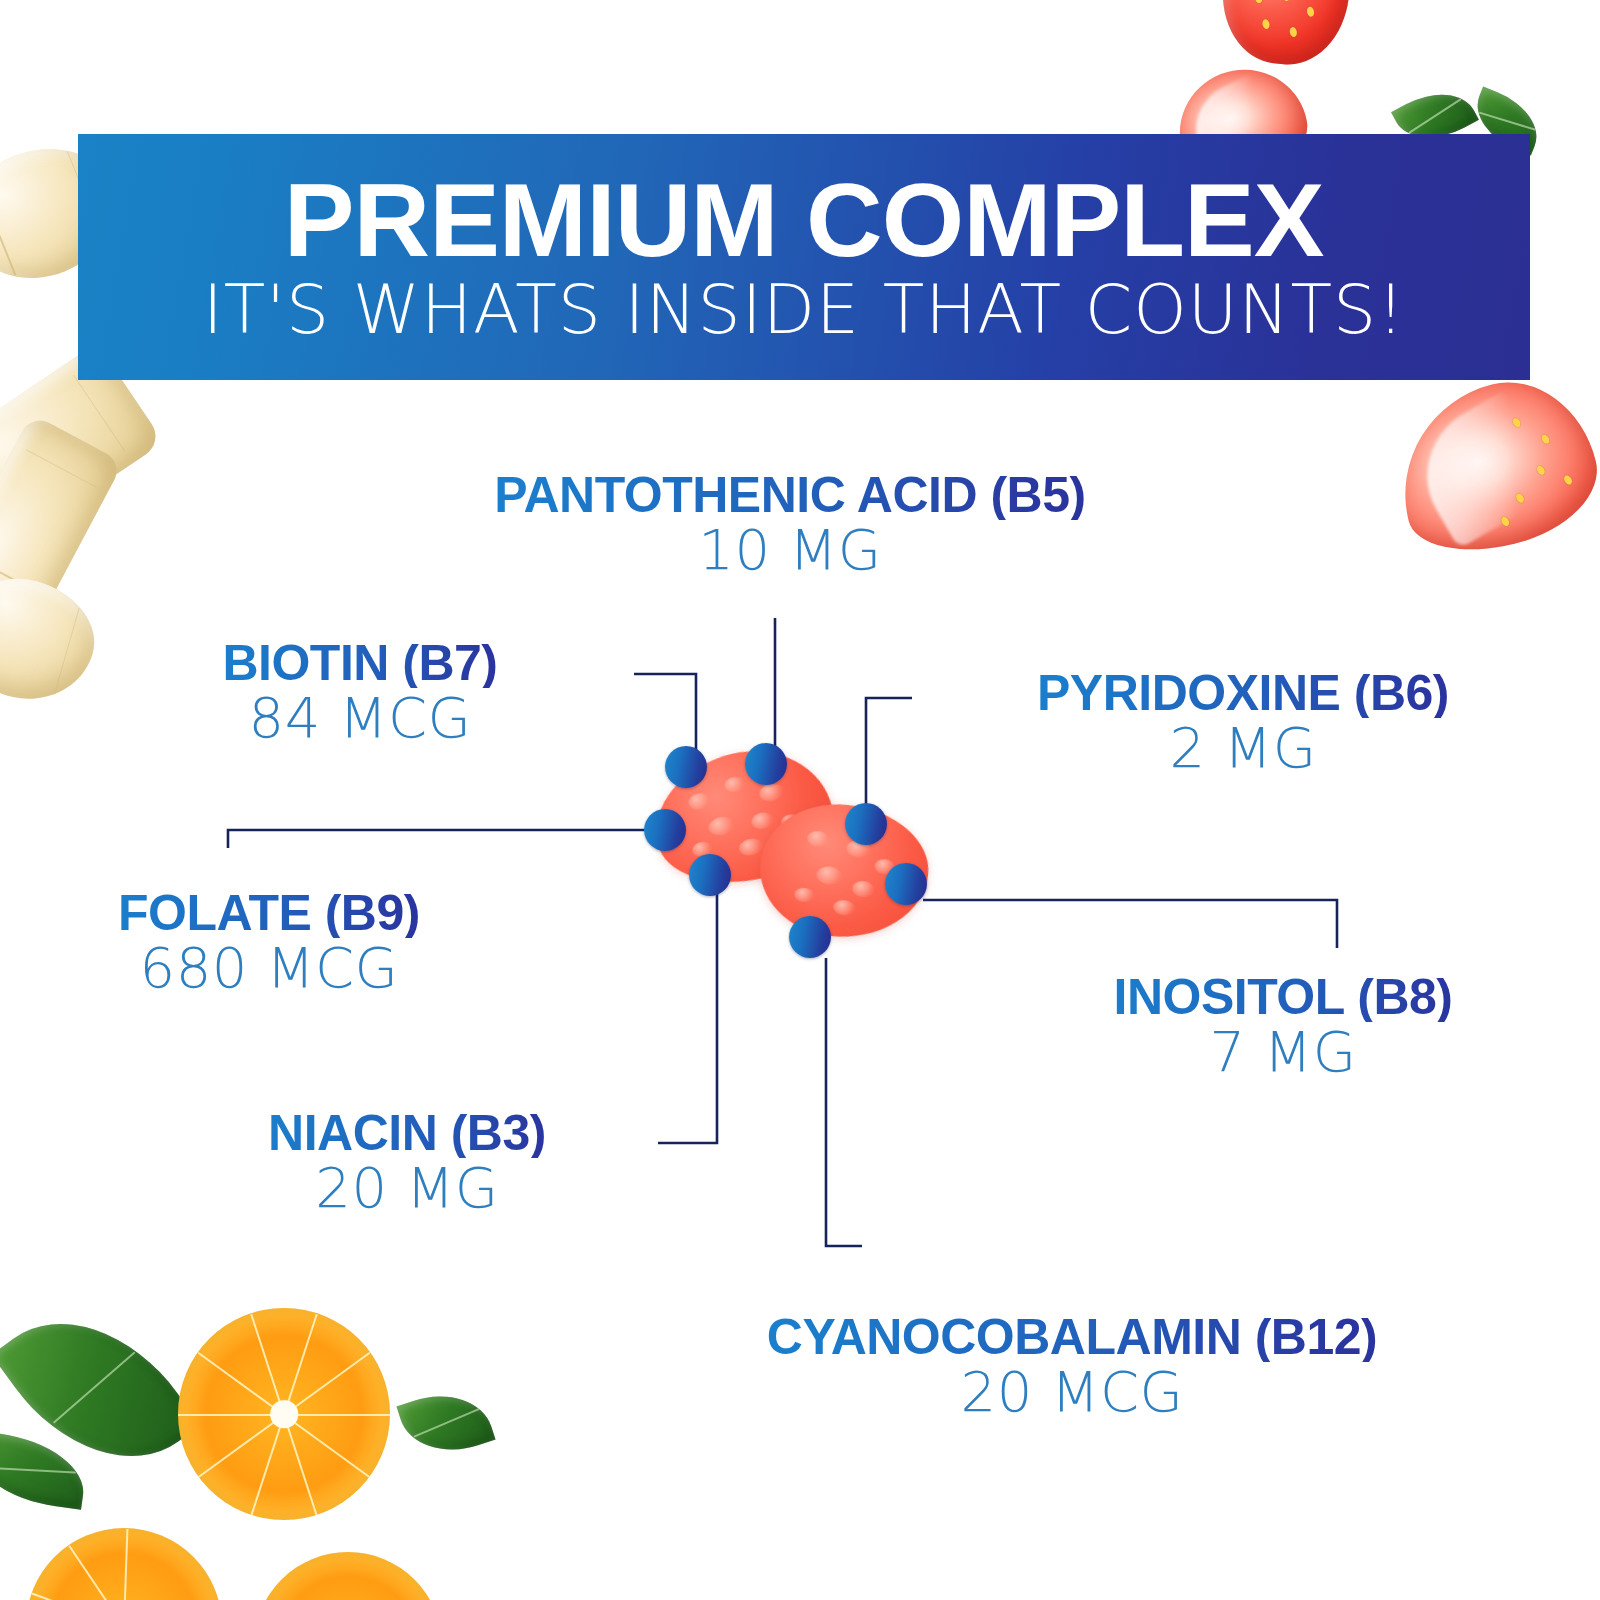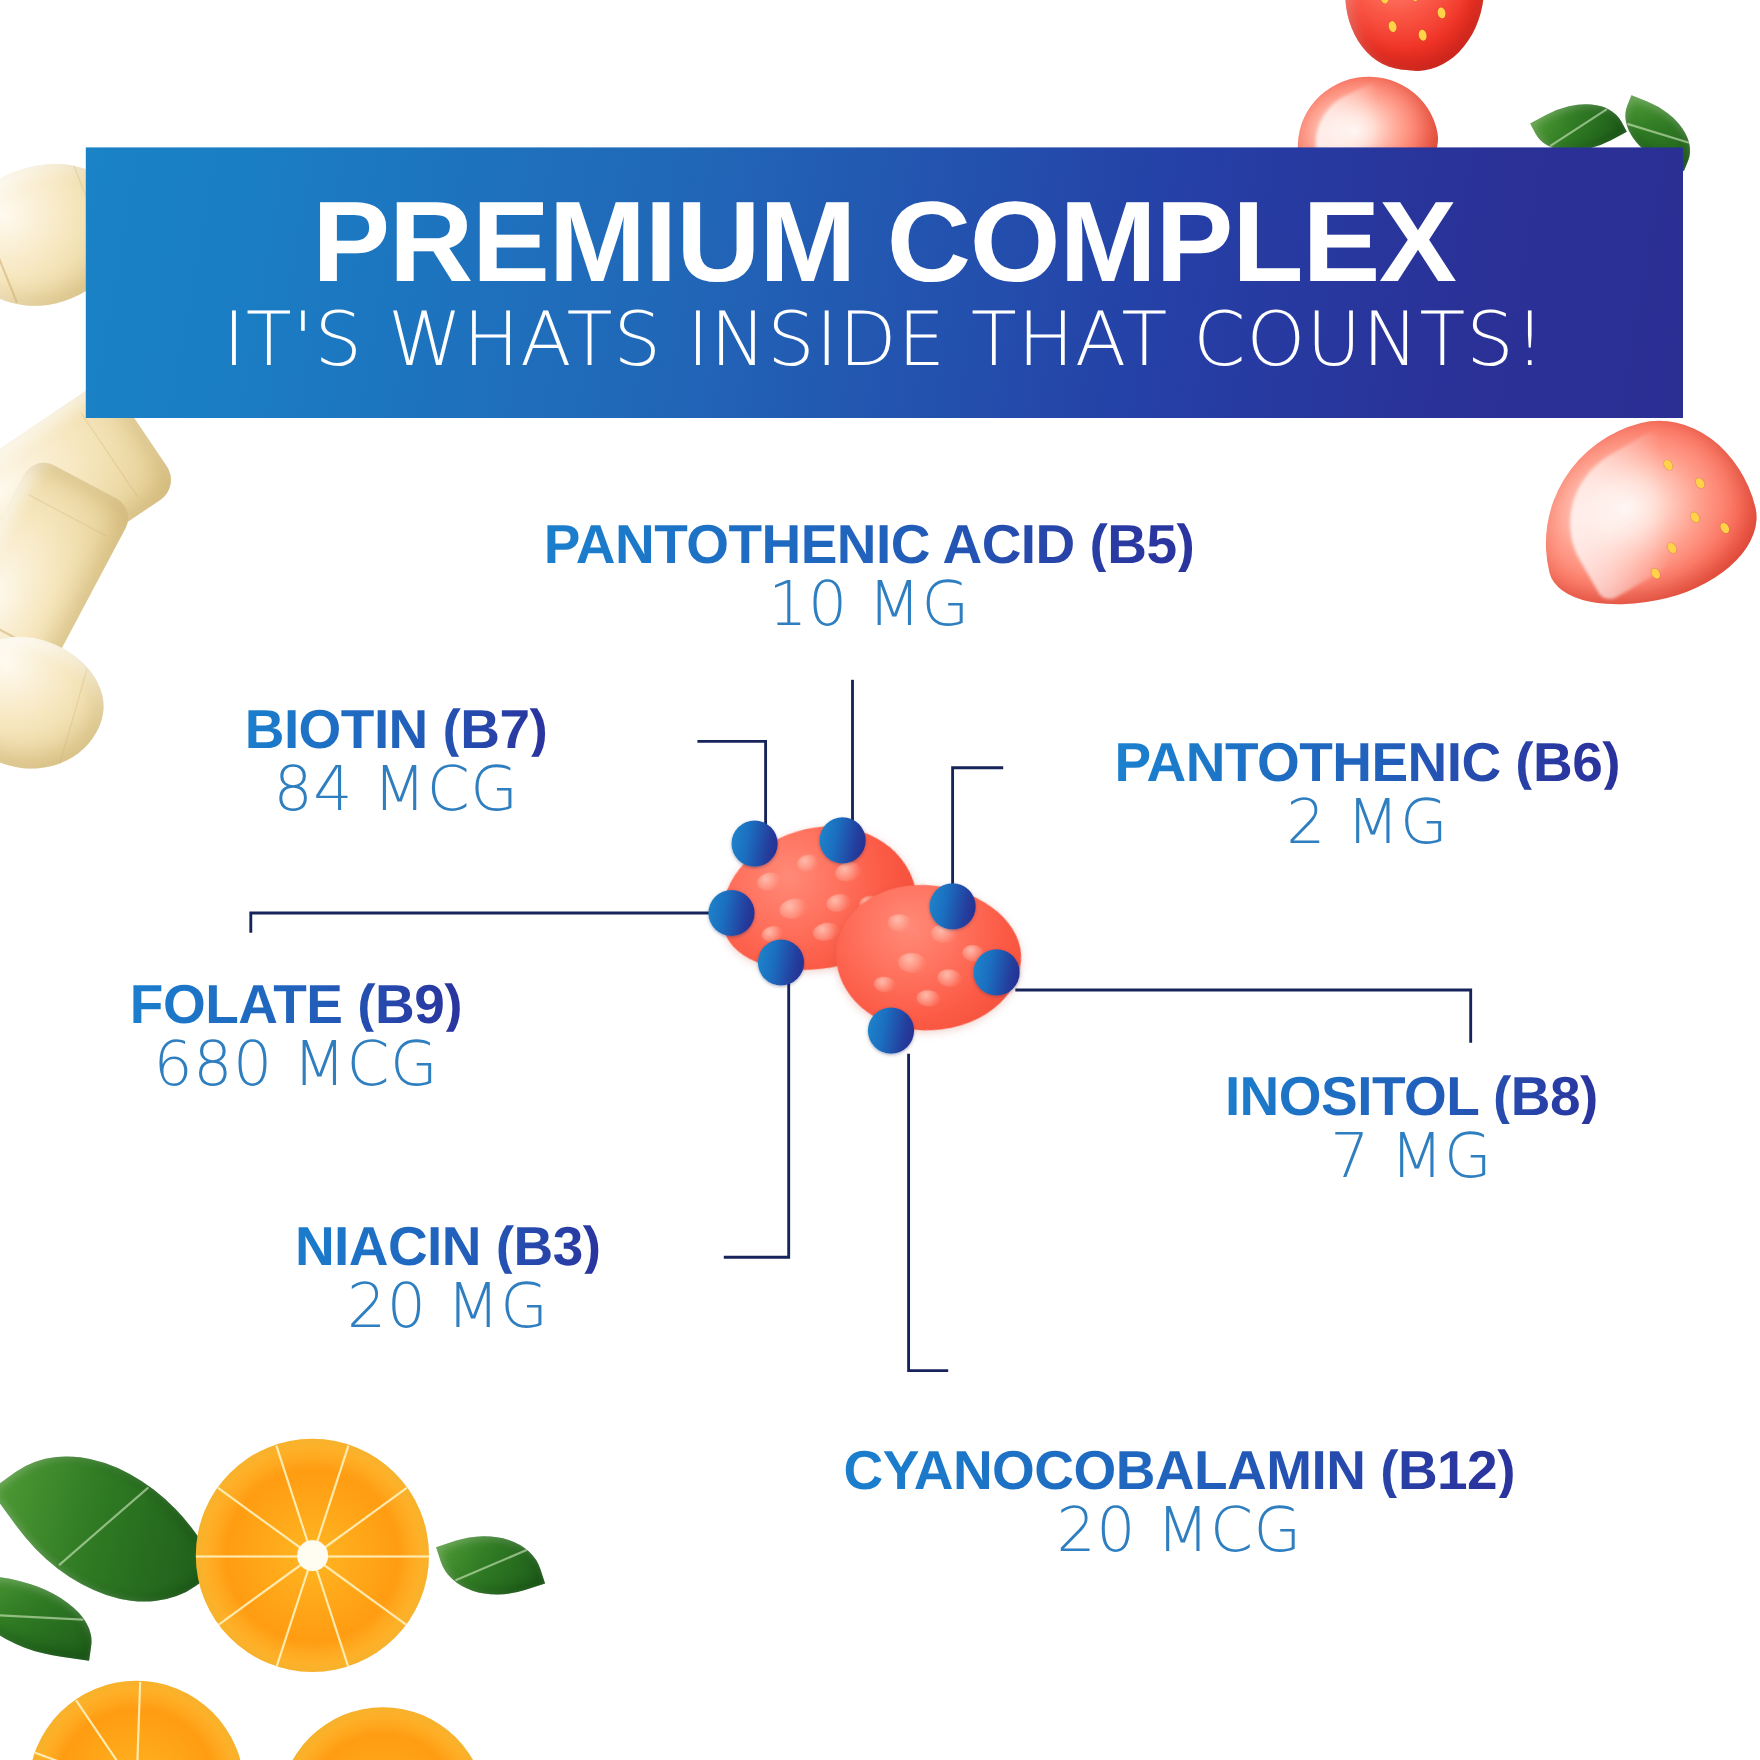--- a/index.html
+++ b/index.html
@@ -250,21 +250,21 @@
     <span class="nm">PANTOTHENIC ACID (B5)</span>
     <span class="amt">10 MG</span>
   </div>
 
   <div class="label ct" style="left:140px;top:638px;width:440px;">
     <span class="nm">BIOTIN (B7)</span>
     <span class="amt">84 MCG</span>
   </div>
 
   <div class="label ct" style="left:918px;top:668px;width:650px;">
-    <span class="nm">PANTOTHENIC (B6)</span>
+    <span class="nm">PYRIDOXINE (B6)</span>
     <span class="amt">2 MG</span>
   </div>
 
   <div class="label ct" style="left:24px;top:888px;width:490px;">
     <span class="nm">FOLATE (B9)</span>
     <span class="amt">680 MCG</span>
   </div>
 
   <div class="label ct" style="left:1000px;top:972px;width:566px;">
     <span class="nm">INOSITOL (B8)</span>

